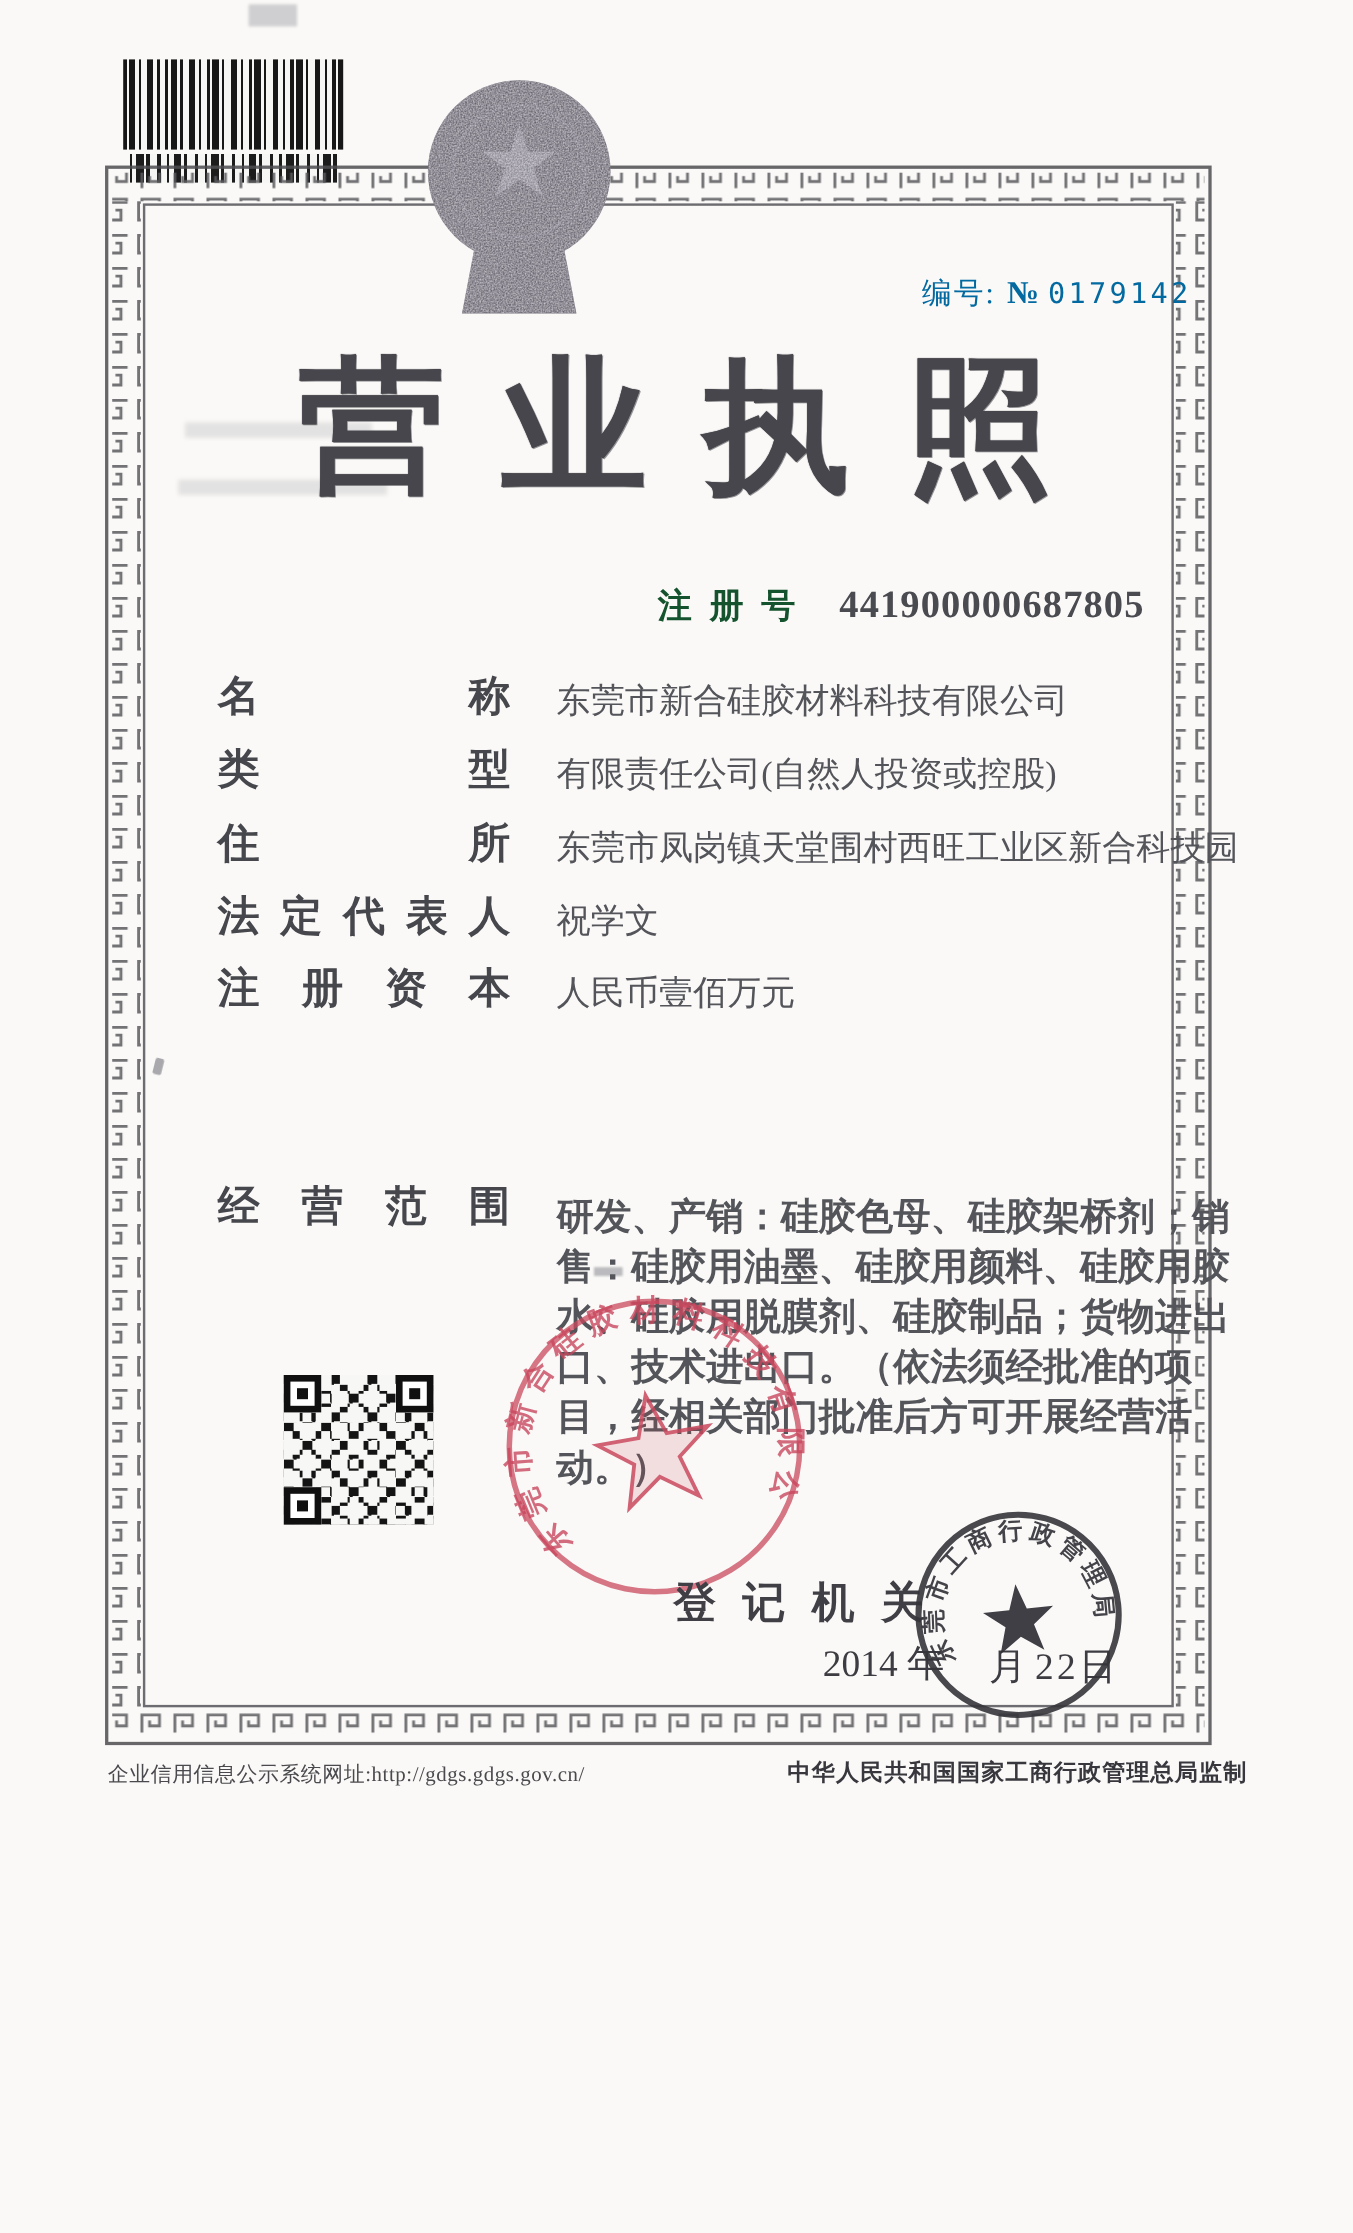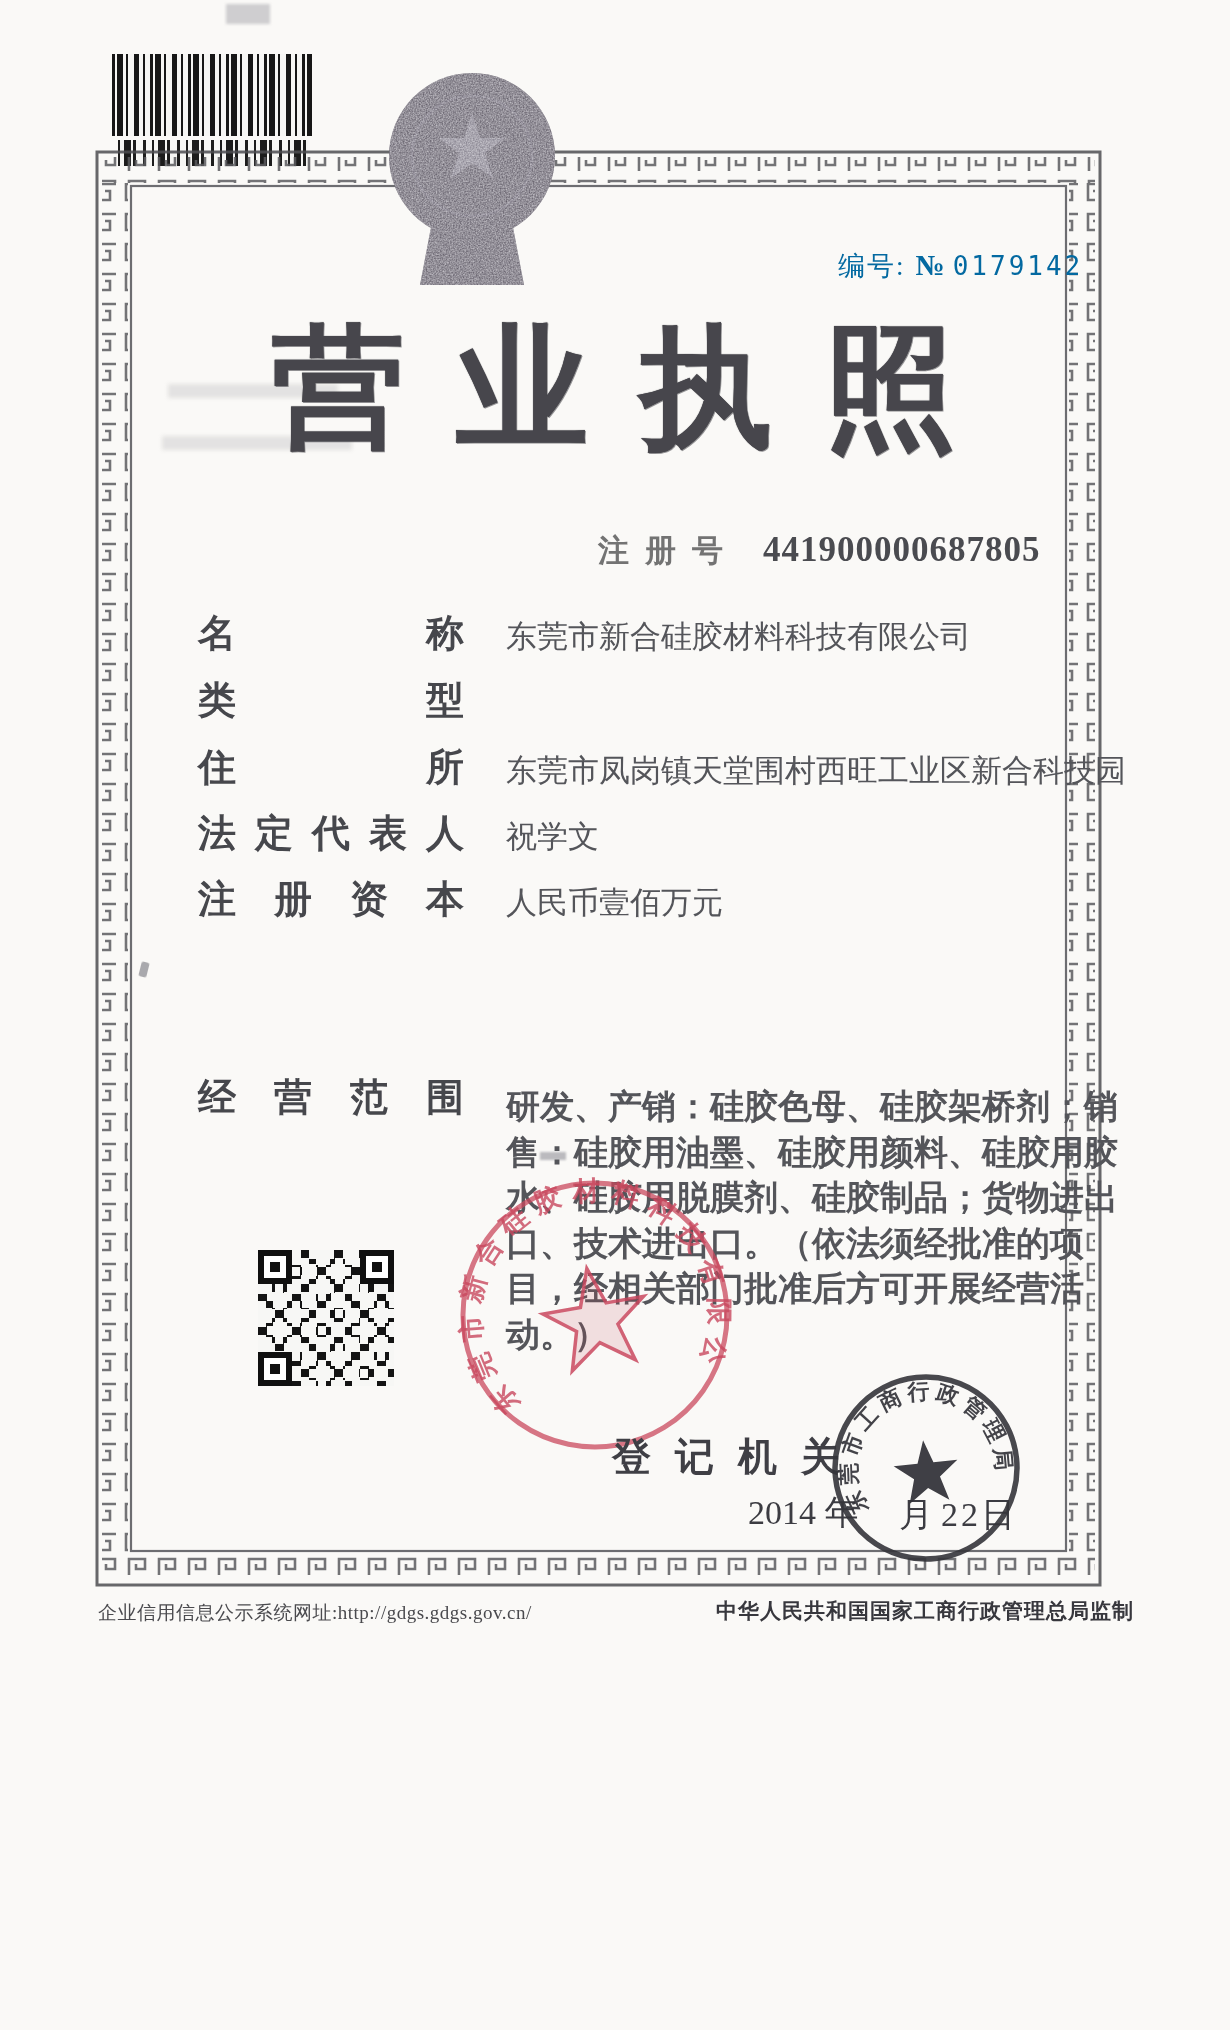--- a/index.html
+++ b/index.html
@@ -18,21 +18,21 @@
   .emblem{left:382px;top:64px;}
 
   .serial{left:838px;top:248px;font-size:27px;color:#0369a1;letter-spacing:2px;white-space:nowrap;}
   .serial .nomark{font-weight:bold;font-size:29px;margin:0 6px 0 10px;}
   .serial .num{font-family:"DejaVu Sans Mono","Liberation Mono",monospace;font-size:26px;letter-spacing:3px;}
 
   .title{left:272px;top:300px;font-size:132px;font-weight:bold;letter-spacing:52px;white-space:nowrap;
          color:#47464c;text-shadow:0 0 1px #2e2e33,1px 1px 0 rgba(60,60,66,.5);}
 
   .regline{left:598px;top:530px;display:flex;align-items:baseline;white-space:nowrap;}
-  .regline .rlabel{font-size:31px;font-weight:bold;letter-spacing:16px;margin-right:24px;color:#737373;}
+  .regline .rlabel{font-size:31px;font-weight:bold;letter-spacing:16px;margin-right:24px;color:#14532d;}
   .regline .rvalue{font-size:35px;letter-spacing:1px;color:#4a4b50;font-weight:bold;}
 
   .row{left:198px;display:flex;align-items:flex-start;}
   .flabel{width:266px;flex:none;font-size:38px;font-weight:bold;color:#46474c;line-height:1.15;
           text-align:justify;text-align-last:justify;}
   .fvalue{margin-left:42px;font-size:31px;color:#54555a;line-height:1.2;padding-top:6px;white-space:nowrap;}
   .fvalue.long{white-space:normal;width:622px;font-size:34px;line-height:1.34;padding-top:8px;font-weight:bold;}
 
   
   .qr{left:258px;top:1250px;width:136px;height:136px;
@@ -122,20 +122,21 @@
     <span class="rlabel">注册号</span>
     <span class="rvalue">441900000687805</span>
   </div>
 
   <div class="abs row" style="top:612px">
     <span class="flabel">名称</span>
     <span class="fvalue">东莞市新合硅胶材料科技有限公司</span>
   </div>
   <div class="abs row" style="top:679px">
     <span class="flabel">类型</span>
+    <span class="fvalue">有限责任公司(自然人投资或控股)</span>
   </div>
   <div class="abs row" style="top:746px">
     <span class="flabel">住所</span>
     <span class="fvalue">东莞市凤岗镇天堂围村西旺工业区新合科技园</span>
   </div>
   <div class="abs row" style="top:812px">
     <span class="flabel">法定代表人</span>
     <span class="fvalue">祝学文</span>
   </div>
   <div class="abs row" style="top:878px">

